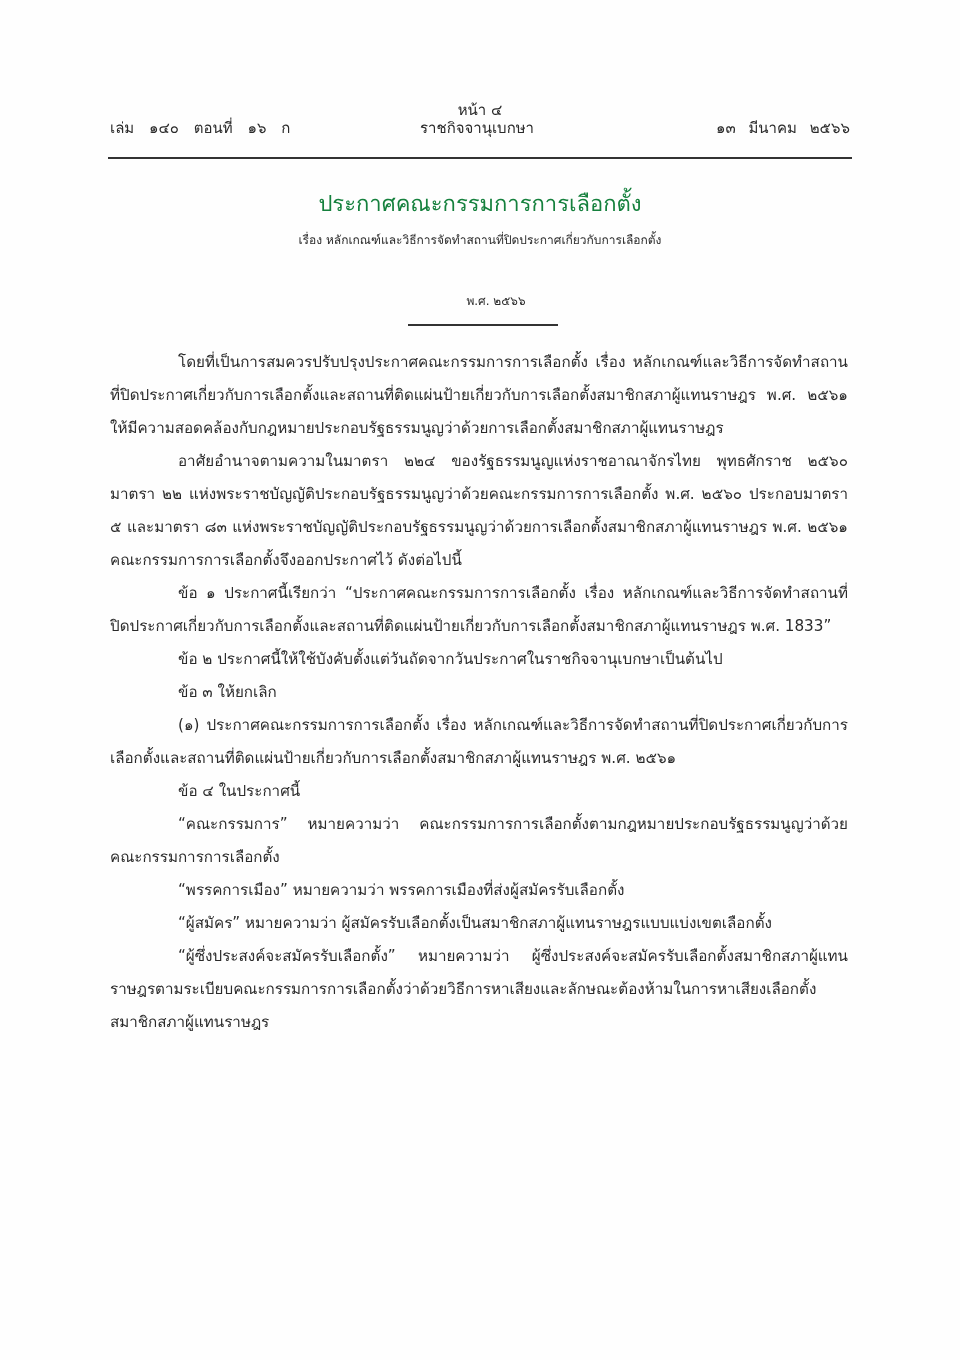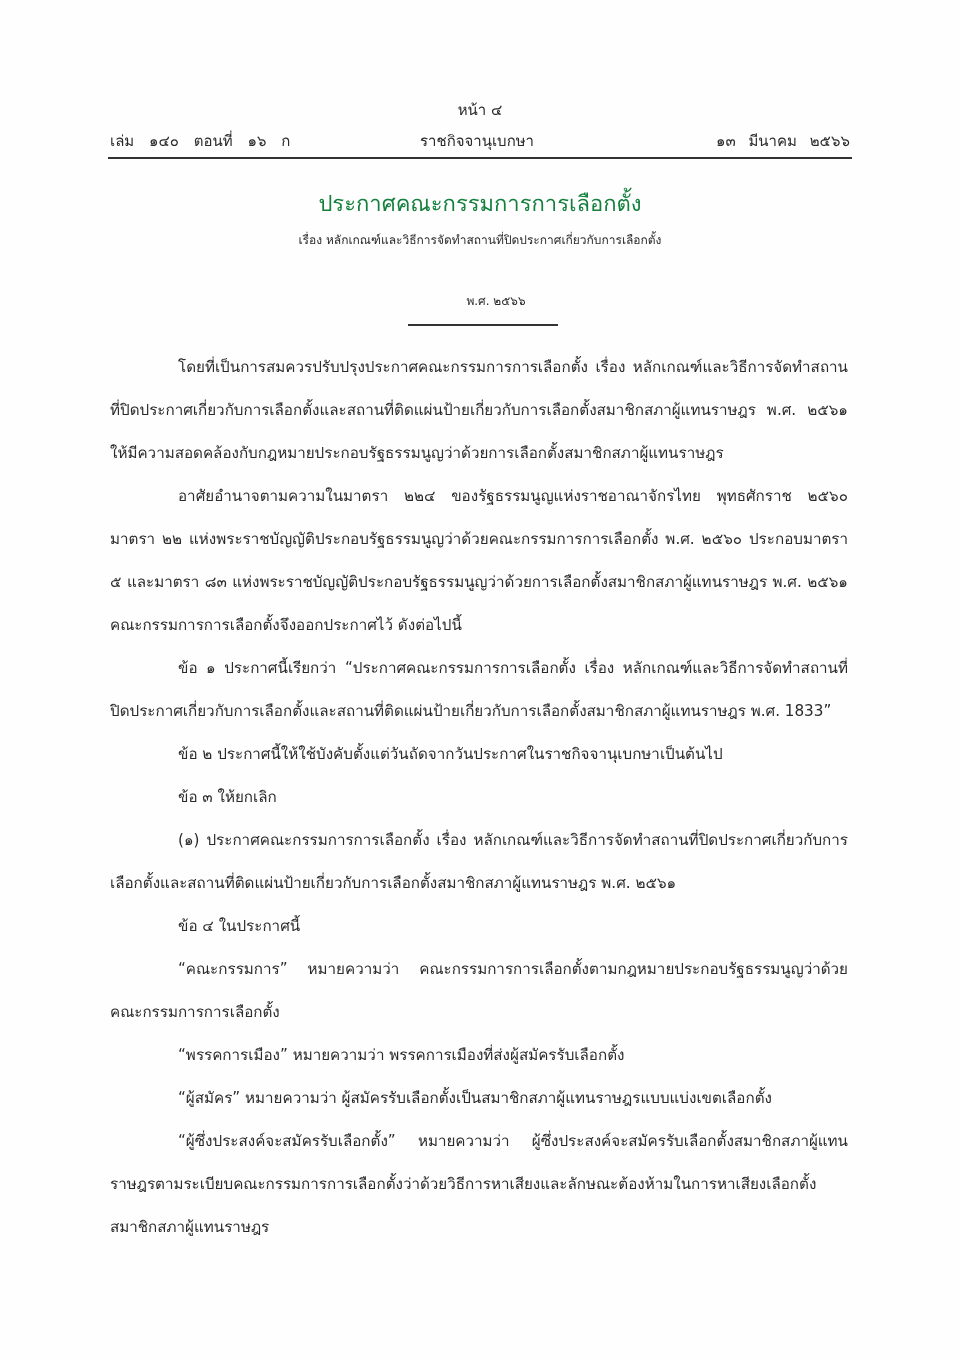--- a/index.html
+++ b/index.html
@@ -1,29 +1,29 @@
 <!DOCTYPE html>
 <html><head>
 <meta charset="utf-8">
 <style>
   html, body { margin: 0; padding: 0; background: #ffffff; }
   body { width: 960px; height: 1360px; position: relative; overflow: hidden;
          font-family: "DejaVu Sans", "Liberation Sans", sans-serif; color: #2a2a2a; }
   .page { position: absolute; left: 0; top: 0; width: 960px; height: 1360px; background: #fefefe; }
   .hdr-page { position: absolute; top: 98px; left: 0; width: 960px; text-align: center; font-size: 15px; }
-  .hdr-row { position: absolute; top: 129px; left: 110px; width: 740px; height: 22px; font-size: 15px; }
+  .hdr-row { position: absolute; top: 116px; left: 110px; width: 740px; height: 22px; font-size: 15px; }
   .hdr-left { position: absolute; left: 0; top: 0; word-spacing: 10px; }
   .hdr-center { position: absolute; left: 310px; top: 0; }
   .hdr-right { position: absolute; right: 0; top: 0; word-spacing: 8px; }
   .hdr-rule { position: absolute; top: 157px; left: 108px; width: 744px; height: 2px; background: #333; }
   .title { position: absolute; top: 186px; left: 0; width: 960px; text-align: center; font-size: 22px; color: #15803d; }
   .subtitle { position: absolute; left: 0; width: 960px; text-align: center; font-size: 12px; }
   .st1 { top: 230px; } .st2 { top: 260px; } .st3 { top: 291px; margin-left: 16px; }
   .title-rule { position: absolute; top: 324px; left: 408px; width: 150px; height: 2px; background: #333; }
-  .body { position: absolute; top: 346px; left: 110px; width: 738px; font-size: 15.2px; line-height: 43px; }
+  .body { position: absolute; top: 346px; left: 110px; width: 738px; font-size: 15.2px; line-height: 33px; }
   .body p { margin: 0; text-align: justify; text-indent: 68px; }
 </style>
 </head>
 <body>
 
 <div class="page">
   <div class="hdr-page">หน้า ๔</div>
   <div class="hdr-row">
     <span class="hdr-left">เล่ม ๑๔๐ ตอนที่ ๑๖ ก</span>
     <span class="hdr-center">ราชกิจจานุเบกษา</span>

